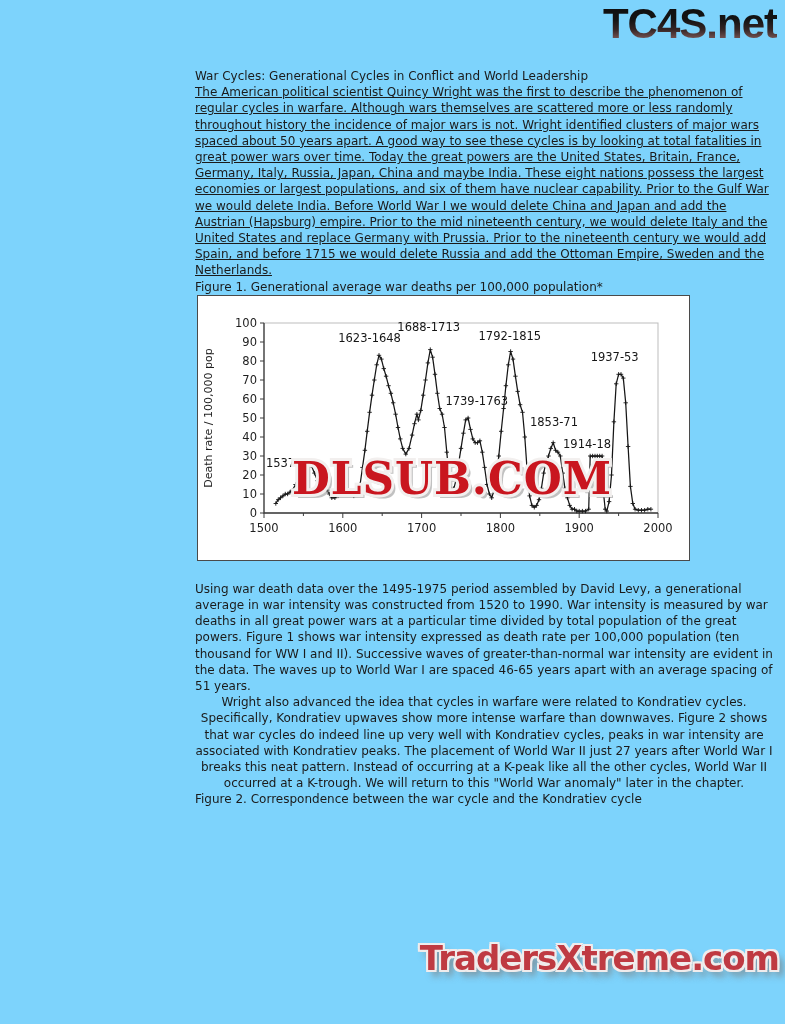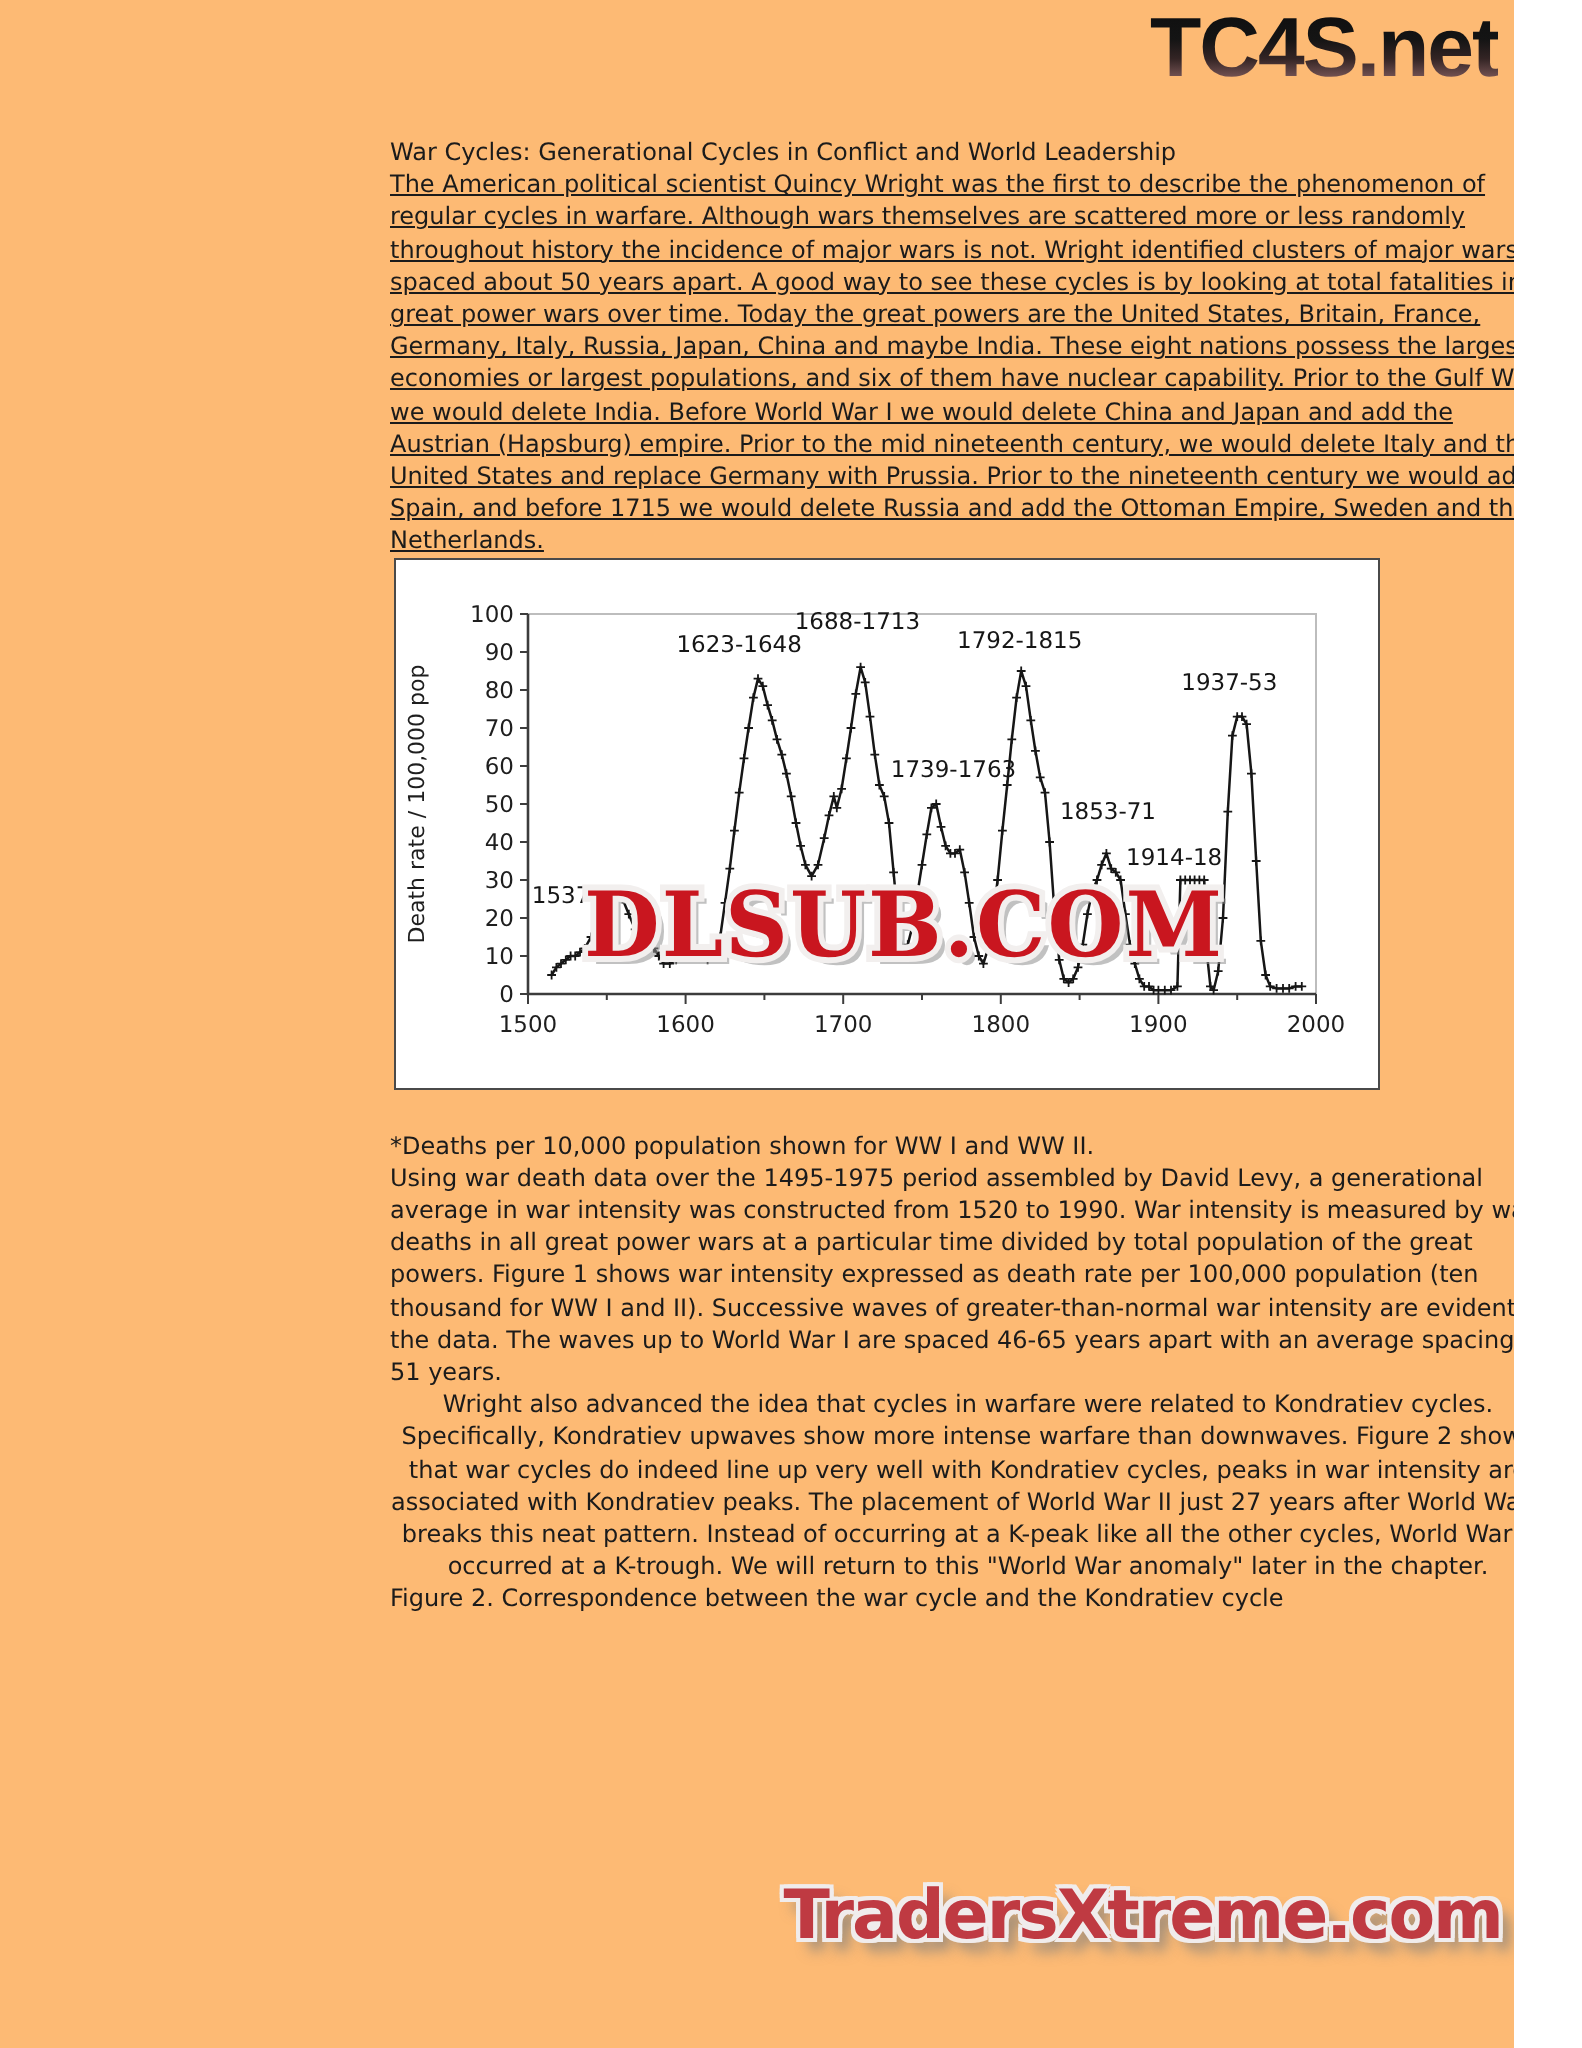--- a/index.html
+++ b/index.html
@@ -1,17 +1,17 @@
 <!DOCTYPE html>
 <html><head>
 <meta charset="utf-8">
 <style>
   html,body{margin:0;padding:0;background:#ffffff;}
-  .page{position:relative;width:757px;height:1024px;background:#fdba74;overflow:hidden;
-        font-family:"DejaVu Sans","Liberation Sans",sans-serif;color:#1b1b1b;}
+  .page{position:relative;width:757px;height:1024px;background:#7dd3fc;overflow:hidden;
+        font-family:"DejaVu Sans","Liberation Sans",sans-serif;color:#1b1b1b;padding-left:28px;}
 
   
   .top-logo{position:absolute;top:2px;right:8px;
     font:bold 42px/1.05 "Liberation Sans",sans-serif;letter-spacing:-1px;color:#1d1d1d;}
   @supports (-webkit-background-clip:text){
     .top-logo{background:linear-gradient(180deg,#0e0e0e 0%,#141414 40%,#332424 62%,#7c5858 86%,#977070 100%);
       -webkit-background-clip:text;background-clip:text;color:transparent;}
   }
 
   
@@ -41,20 +41,21 @@
 </head>
 <body>
 
 <div class="page">
 
   <div class="top-logo">TC4S.net</div>
 
   <div class="doc">
     <p class="title">War Cycles: Generational Cycles in Conflict and World Leadership</p>
     <p class="para1">The American political scientist Quincy Wright was the first to describe the phenomenon of regular cycles in warfare. Although wars themselves are scattered more or less randomly throughout history the incidence of major wars is not. Wright identified clusters of major wars spaced about 50 years apart. A good way to see these cycles is by looking at total fatalities in great power wars over time. Today the great powers are the United States, Britain, France, Germany, Italy, Russia, Japan, China and maybe India. These eight nations possess the largest economies or largest populations, and six of them have nuclear capability. Prior to the Gulf War we would delete India. Before World War I we would delete China and Japan and add the Austrian (Hapsburg) empire. Prior to the mid nineteenth century, we would delete Italy and the United States and replace Germany with Prussia. Prior to the nineteenth century we would add Spain, and before 1715 we would delete Russia and add the Ottoman Empire, Sweden and the Netherlands.</p>
+    <p class="figcap">Figure 1. Generational average war deaths per 100,000 population*</p>
 
     <div class="figure-box">
       <svg width="491" height="264" viewBox="0 0 491 264" xmlns="http://www.w3.org/2000/svg">
           <rect x="66" y="27" width="394" height="190" fill="none" stroke="#bdbdbd" stroke-width="1"></rect>
           <path d="M 66 27 L 66 217 L 460 217" fill="none" stroke="#3c3c3c" stroke-width="1.3"></path>
           <line x1="62" x2="66" y1="217" y2="217" stroke="#3c3c3c" stroke-width="1"></line>
           <text x="59" y="221" text-anchor="end" font-size="11.5" font-family="&quot;DejaVu Sans&quot;,&quot;Liberation Sans&quot;,sans-serif" fill="#1e1e1e">0</text>
           <line x1="62" x2="66" y1="198" y2="198" stroke="#3c3c3c" stroke-width="1"></line>
           <text x="59" y="202" text-anchor="end" font-size="11.5" font-family="&quot;DejaVu Sans&quot;,&quot;Liberation Sans&quot;,sans-serif" fill="#1e1e1e">10</text>
           <line x1="62" x2="66" y1="179" y2="179" stroke="#3c3c3c" stroke-width="1"></line>
@@ -101,21 +102,20 @@
           <text x="278.76" y="108.7" text-anchor="middle" font-size="11.5" font-family="&quot;DejaVu Sans&quot;,&quot;Liberation Sans&quot;,sans-serif" fill="#161616">1739-1763</text>
           <text x="311.856" y="44.099999999999994" text-anchor="middle" font-size="11.5" font-family="&quot;DejaVu Sans&quot;,&quot;Liberation Sans&quot;,sans-serif" fill="#161616">1792-1815</text>
           <text x="355.984" y="129.6" text-anchor="middle" font-size="11.5" font-family="&quot;DejaVu Sans&quot;,&quot;Liberation Sans&quot;,sans-serif" fill="#161616">1853-71</text>
           <text x="389.08" y="152.39999999999998" text-anchor="middle" font-size="11.5" font-family="&quot;DejaVu Sans&quot;,&quot;Liberation Sans&quot;,sans-serif" fill="#161616">1914-18</text>
           <text x="416.66" y="65" text-anchor="middle" font-size="11.5" font-family="&quot;DejaVu Sans&quot;,&quot;Liberation Sans&quot;,sans-serif" fill="#161616">1937-53</text>
           <text x="98" y="202" font-family="&quot;DejaVu Serif&quot;,&quot;Liberation Serif&quot;,serif" font-weight="bold" font-size="45" letter-spacing="1" textLength="320" lengthAdjust="spacingAndGlyphs" fill="#909090" opacity="0.55">DLSUB.COM</text>
           <text x="94" y="198" font-family="&quot;DejaVu Serif&quot;,&quot;Liberation Serif&quot;,serif" font-weight="bold" font-size="45" letter-spacing="1" textLength="320" lengthAdjust="spacingAndGlyphs" fill="#c9161f" stroke="#f2efee" stroke-width="6" paint-order="stroke">DLSUB.COM</text>
         </svg>
     </div>
 
-    <p class="note">*Deaths per 10,000 population shown for WW I and WW II.</p>
     <p class="para2">Using war death data over the 1495-1975 period assembled by David Levy, a generational average in war intensity was constructed from 1520 to 1990. War intensity is measured by war deaths in all great power wars at a particular time divided by total population of the great powers. Figure 1 shows war intensity expressed as death rate per 100,000 population (ten thousand for WW I and II). Successive waves of greater-than-normal war intensity are evident in the data. The waves up to World War I are spaced 46-65 years apart with an average spacing of 51 years.</p>
     <p class="para3">Wright also advanced the idea that cycles in warfare were related to Kondratiev cycles. Specifically, Kondratiev upwaves show more intense warfare than downwaves. Figure 2 shows that war cycles do indeed line up very well with Kondratiev cycles, peaks in war intensity are associated with Kondratiev peaks. The placement of World War II just 27 years after World War I breaks this neat pattern. Instead of occurring at a K-peak like all the other cycles, World War II occurred at a K-trough. We will return to this "World War anomaly" later in the chapter.</p>
     <p class="figcap">Figure 2. Correspondence between the war cycle and the Kondratiev cycle</p>
   </div>
 
   <div class="bottom-logo">TradersXtreme.com</div>
 
 </div>
 
 </body></html>

